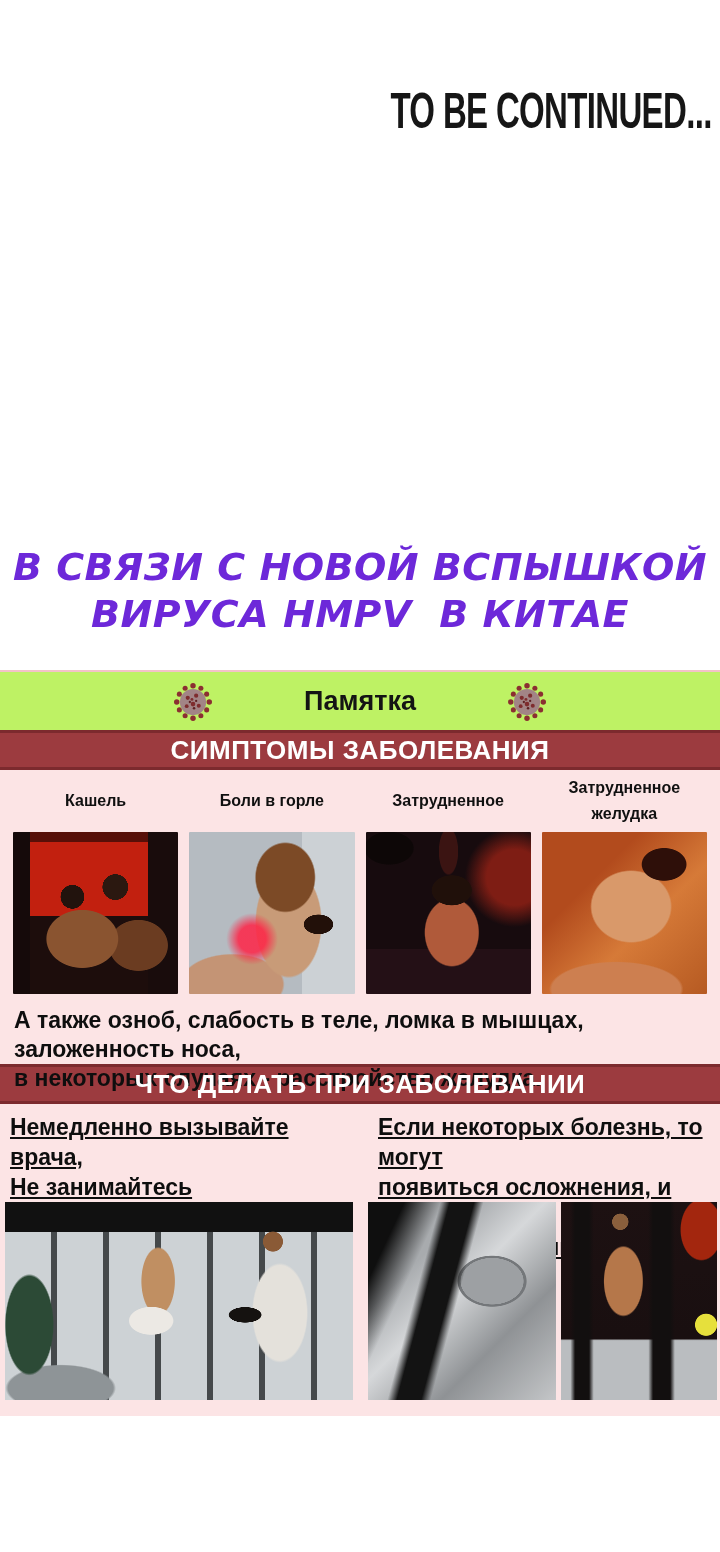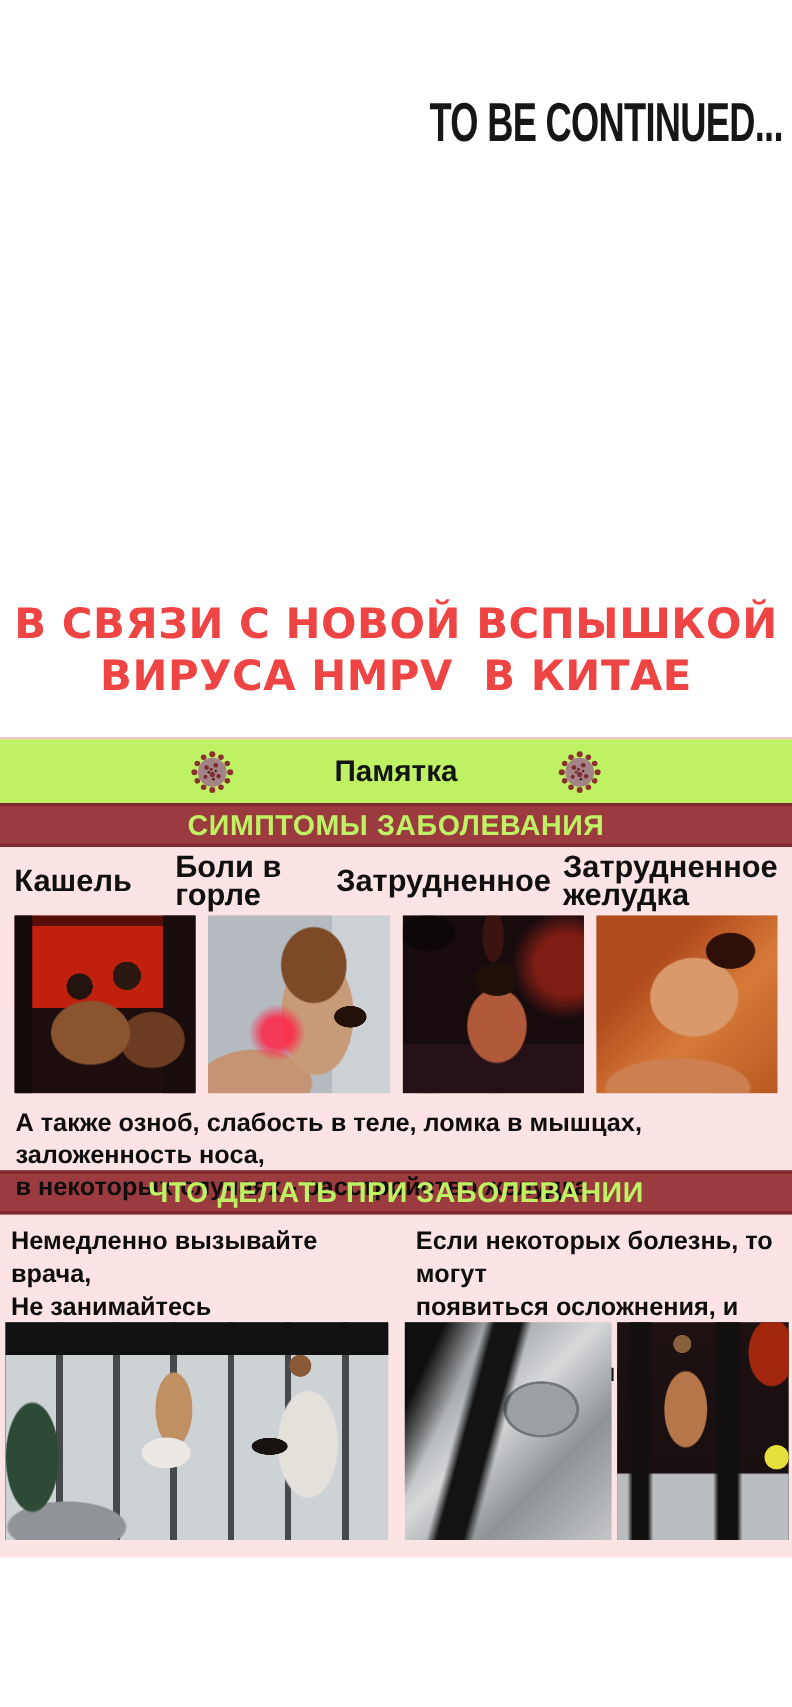--- a/index.html
+++ b/index.html
@@ -6,51 +6,51 @@
   #stage{position:relative;width:720px;height:1552px;background:#ffffff;overflow:hidden;
          font-family:"Liberation Sans",sans-serif;}
 
   
   #continued{position:absolute;top:82px;right:8px;font-weight:bold;font-size:50px;
              color:#161616;letter-spacing:-1px;white-space:nowrap;
              transform:scaleX(.66);transform-origin:100% 50%;}
 
   
   #intro{position:absolute;top:544px;left:0;width:720px;text-align:center;
-         font-family:"DejaVu Sans",sans-serif;font-weight:bold;
-         font-size:38px;line-height:47px;color:#ef4444;letter-spacing:.5px;}
+         font-family:"DejaVu Sans",sans-serif;font-weight:bold;font-style:italic;
+         font-size:38px;line-height:47px;color:#6d28d9;letter-spacing:.5px;}
   .intro-line{white-space:pre;}
 
   
   #poster{position:absolute;top:670px;left:0;width:720px;height:746px;
           background:#fce4e5;border-top:2px solid #f3c3c7;box-sizing:border-box;}
 
   .header-row{height:58px;background:#bef264;position:relative;
               display:flex;align-items:center;justify-content:center;}
   .poster-title{font-size:27px;font-weight:bold;color:#141414;}
   .virus{position:absolute;top:8px;width:42px;height:44px;}
   .virus.left{left:172px;}
   .virus.right{left:506px;}
 
   .band{height:34px;background:#9c3b3f;border-top:3px solid #7c2a2e;border-bottom:3px solid #7c2a2e;
         display:flex;align-items:center;justify-content:center;
-        color:#bef264;font-size:26px;font-weight:bold;letter-spacing:.5px;}
+        color:#ffffff;font-size:26px;font-weight:bold;letter-spacing:.5px;}
 
   .labels-row{height:62px;display:flex;align-items:center;gap:11px;padding:0 13px;
-              font-size:28px;font-weight:bold;color:#101010;line-height:26px;}
+              text-align:center;font-size:16px;font-weight:bold;color:#101010;line-height:26px;}
   .sym-label{flex:1;}
 
   .photos-row1{display:flex;gap:11px;padding:0 13px;height:162px;}
   .photos-row1 .ph{flex:1;border-radius:1px;}
 
   .note{height:58px;padding:12px 14px 0;font-size:23px;font-weight:bold;
         line-height:29px;color:#0e0e0e;}
 
   .advice-row{height:90px;display:flex;gap:16px;padding:8px 10px 0;
-              font-size:23px;font-weight:bold;line-height:30px;color:#0e0e0e;}
+              font-size:23px;font-weight:bold;line-height:30px;color:#0e0e0e;text-decoration:underline;}
   .advice-col.left{width:352px;}
   .advice-col.right{flex:1;}
 
   .photos-row2{display:flex;gap:15px;padding:0 3px 0 5px;height:198px;}
   #photo-doctor{width:348px;}
   #photo-collage{width:349px;display:flex;gap:5px;}
   #photo-latex{width:188px;height:198px;}
   #photo-ivl{flex:1;height:198px;}
 
   

